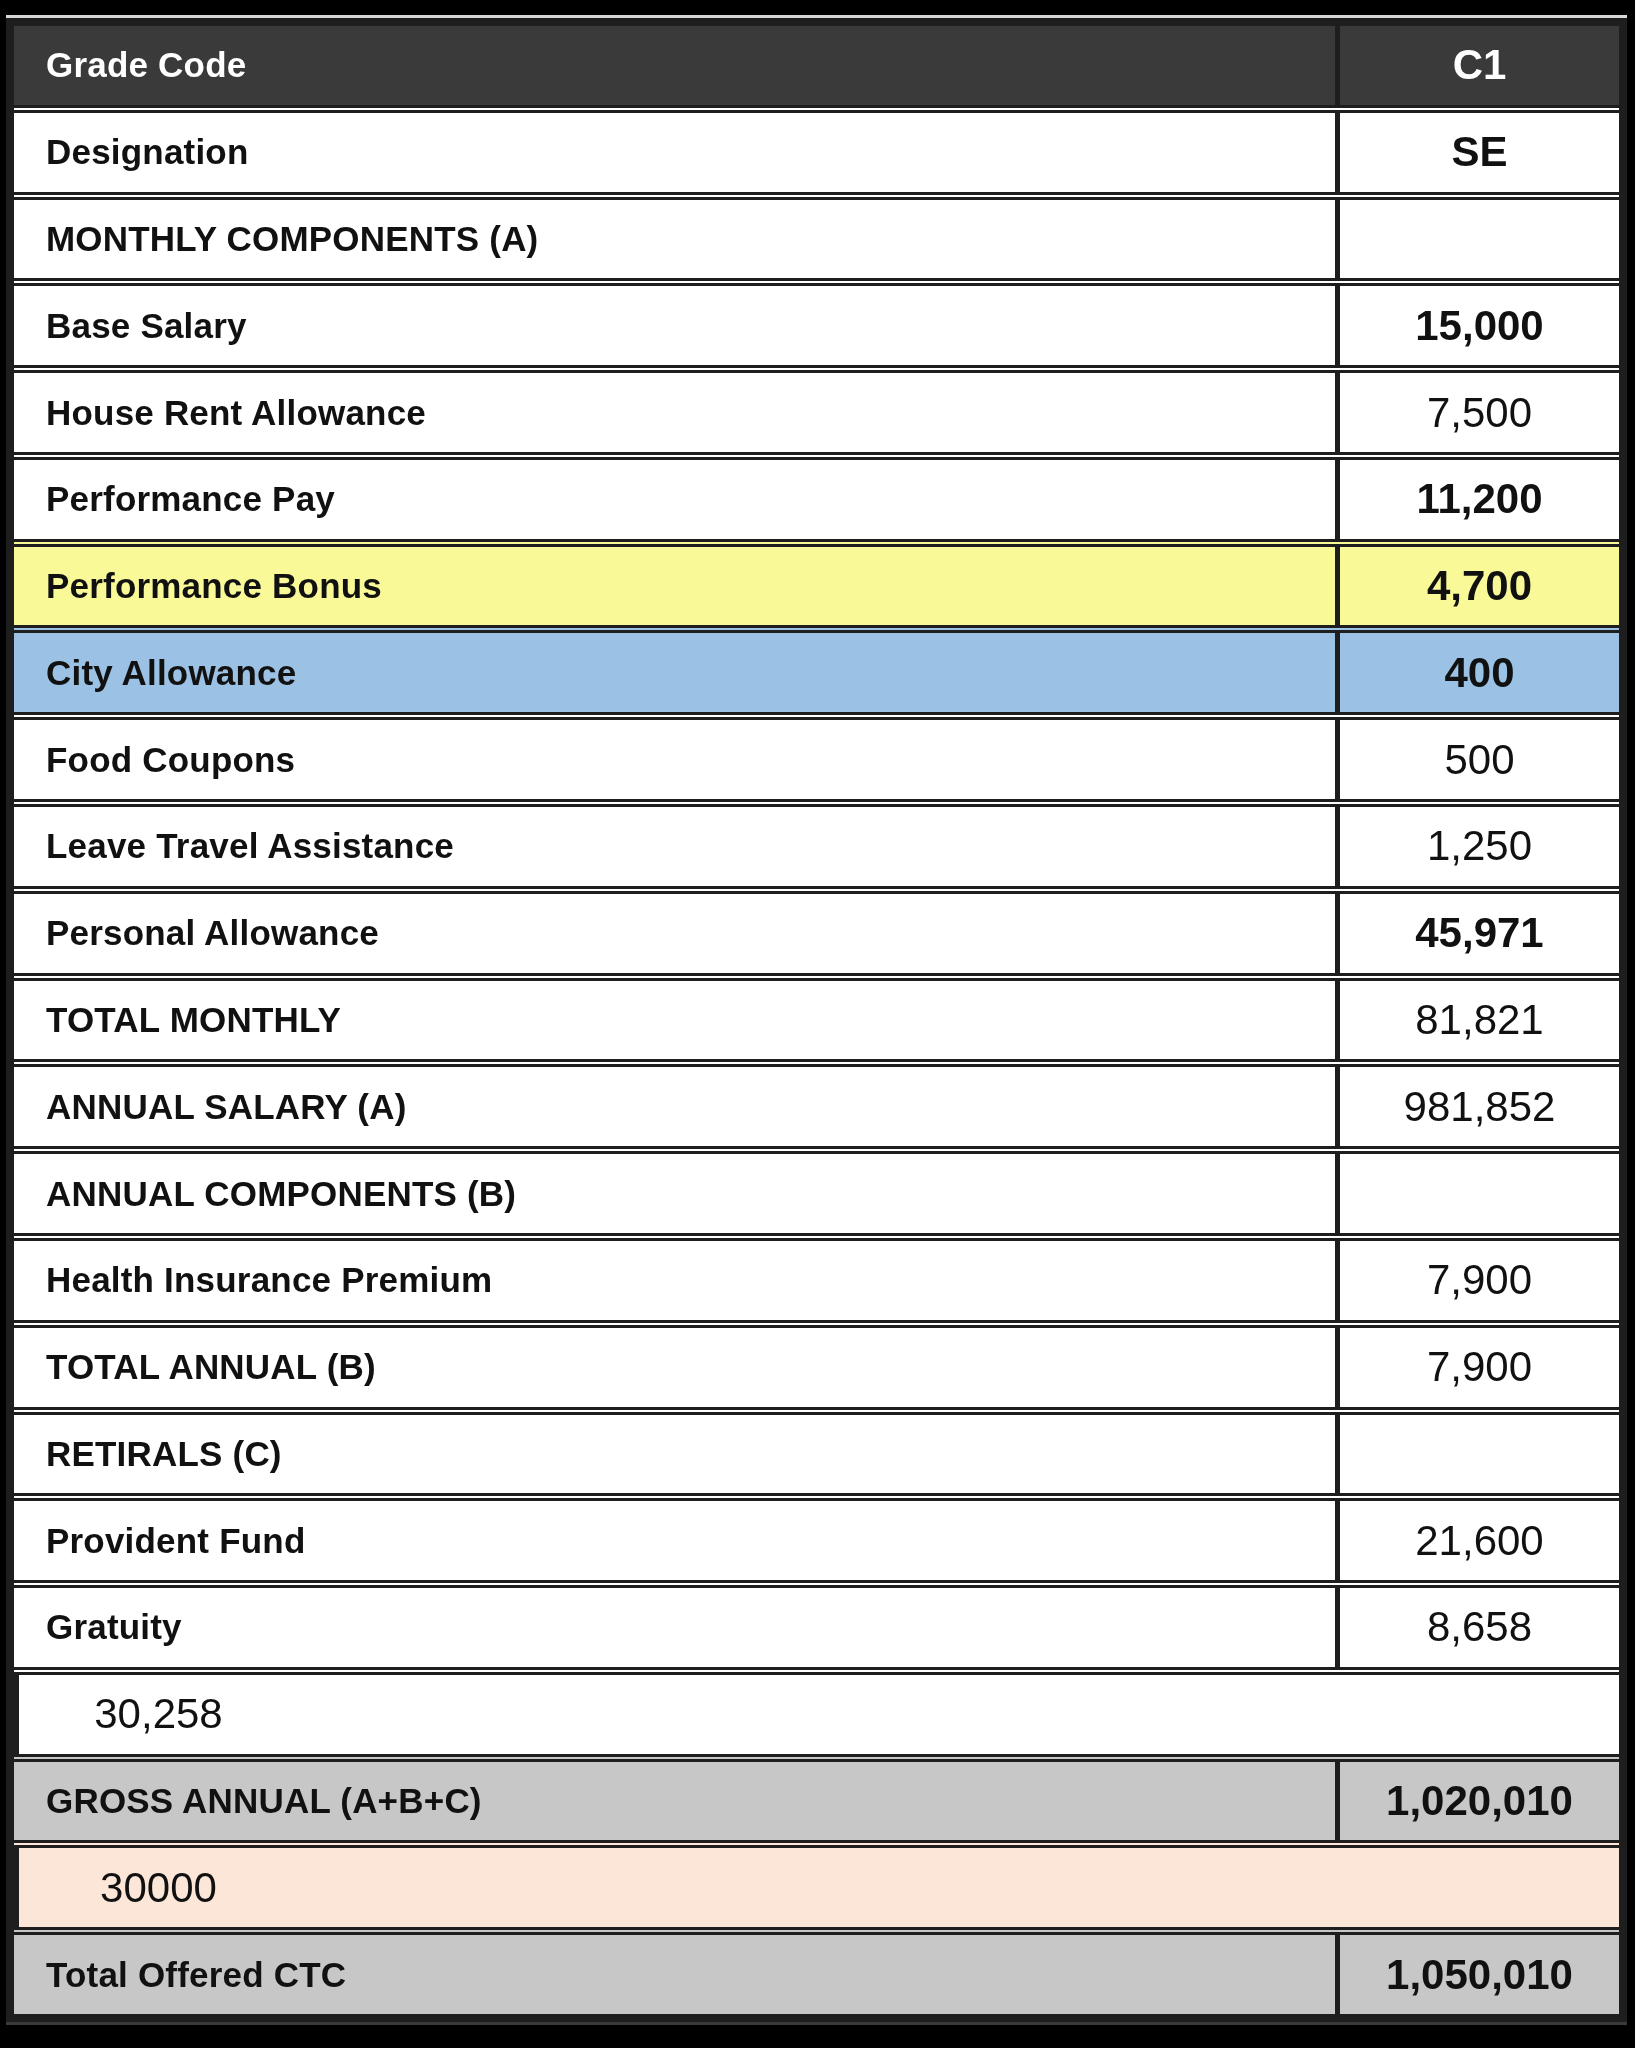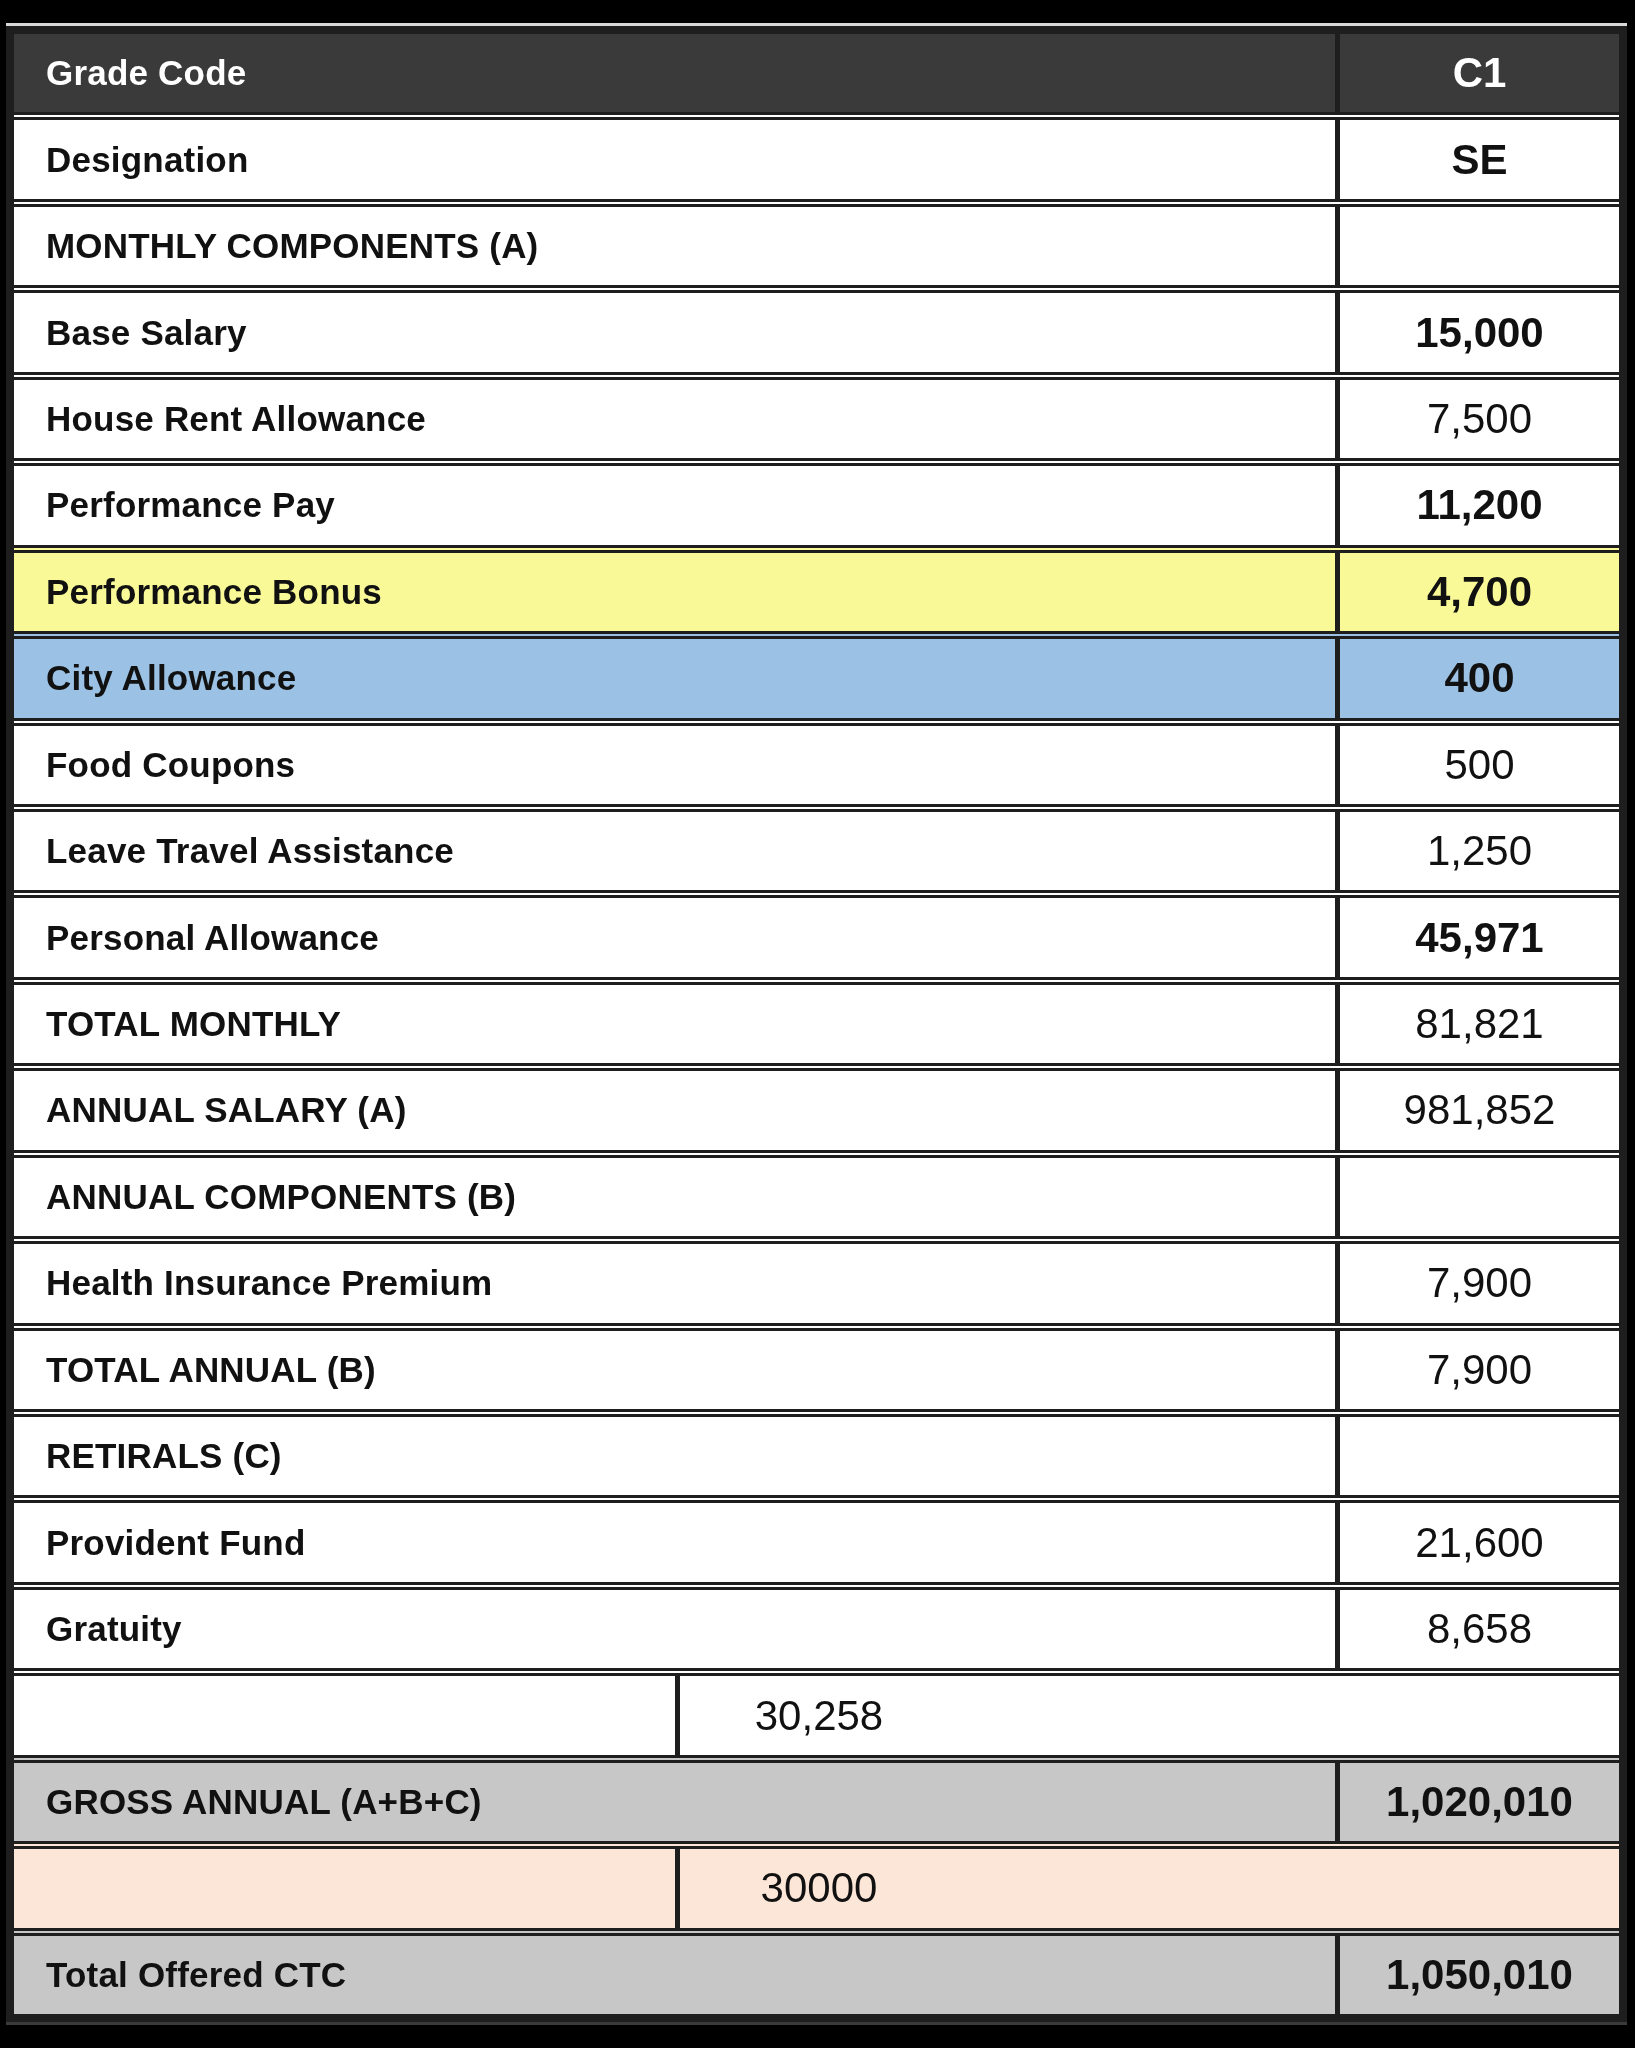--- a/index.html
+++ b/index.html
@@ -1,39 +1,39 @@
 <!DOCTYPE html>
 <html style="--page-bg: #000000; --header-bg: #3a3a3a; --header-text: #ffffff; --yellow: #f9f998; --blue: #9bc2e4; --gray: #c7c7c7; --peach: #fce6d8; --border: #1e1e1e; --text: #111111;"><head>
 <meta charset="utf-8">
 <style>
   html,body{margin:0;padding:0;background:#000;}
   .page{
     width:1635px;height:2048px;
     background:var(--page-bg,#000);
     box-sizing:border-box;
-    padding:26px 8px 26px 6px;
+    padding:18px 8px 26px 6px;
     font-family:"Liberation Sans",sans-serif;
   }
   .salary-table{
     width:100%;height:100%;
     box-sizing:border-box;
     background:#fff;
     border:8px solid var(--border,#1e1e1e);
     box-shadow:0 -3px 0 0 #d8d8d8, 0 3px 0 0 #3a3a3a;
     display:flex;flex-direction:column;
   }
   .row{
     flex:1 1 0;
     display:flex;
     align-items:stretch;
     background:#fff;
     color:var(--text,#111);
     min-height:0;
   }
-  .row + .row{border-top:8px double var(--border,#1e1e1e);justify-content:center;}
+  .row + .row{border-top:8px double var(--border,#1e1e1e);}
   .cell{display:flex;align-items:center;box-sizing:border-box;min-width:0;}
   .cell.label{
     flex:1 1 auto;
     padding-left:32px;
     font-size:35px;
     font-weight:bold;
     letter-spacing:.2px;
     white-space:nowrap;
   }
   .cell.value{

